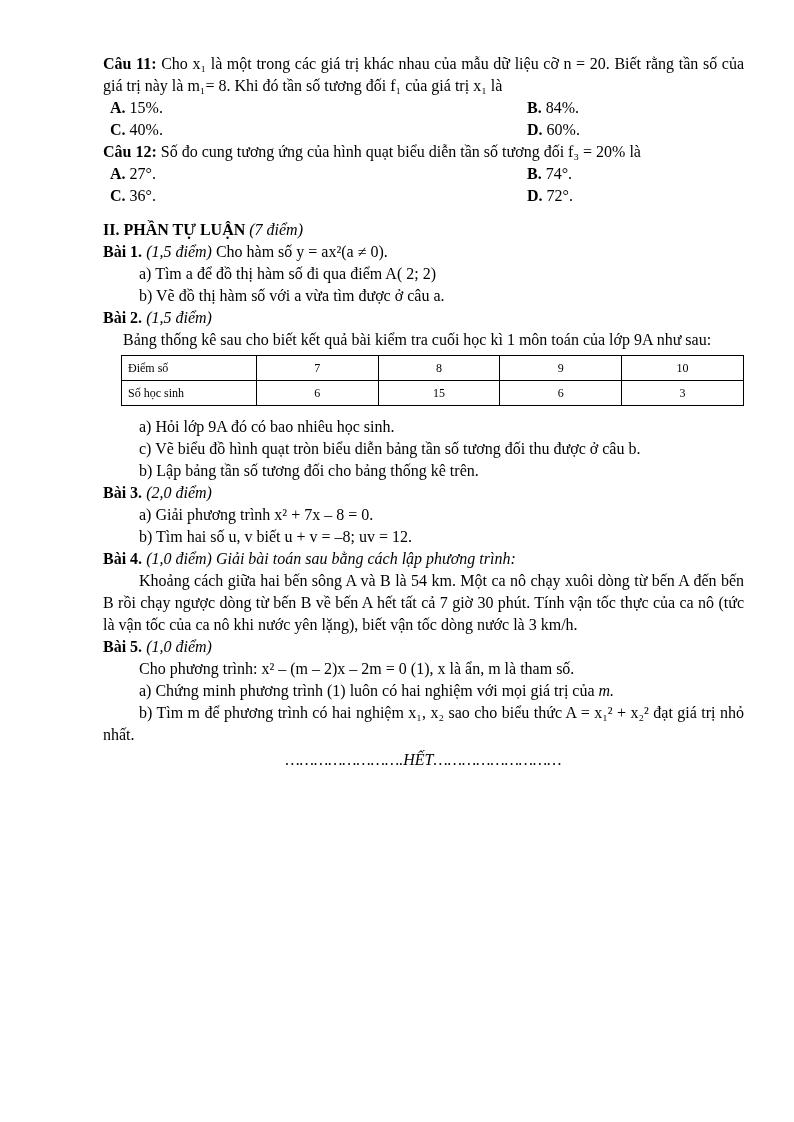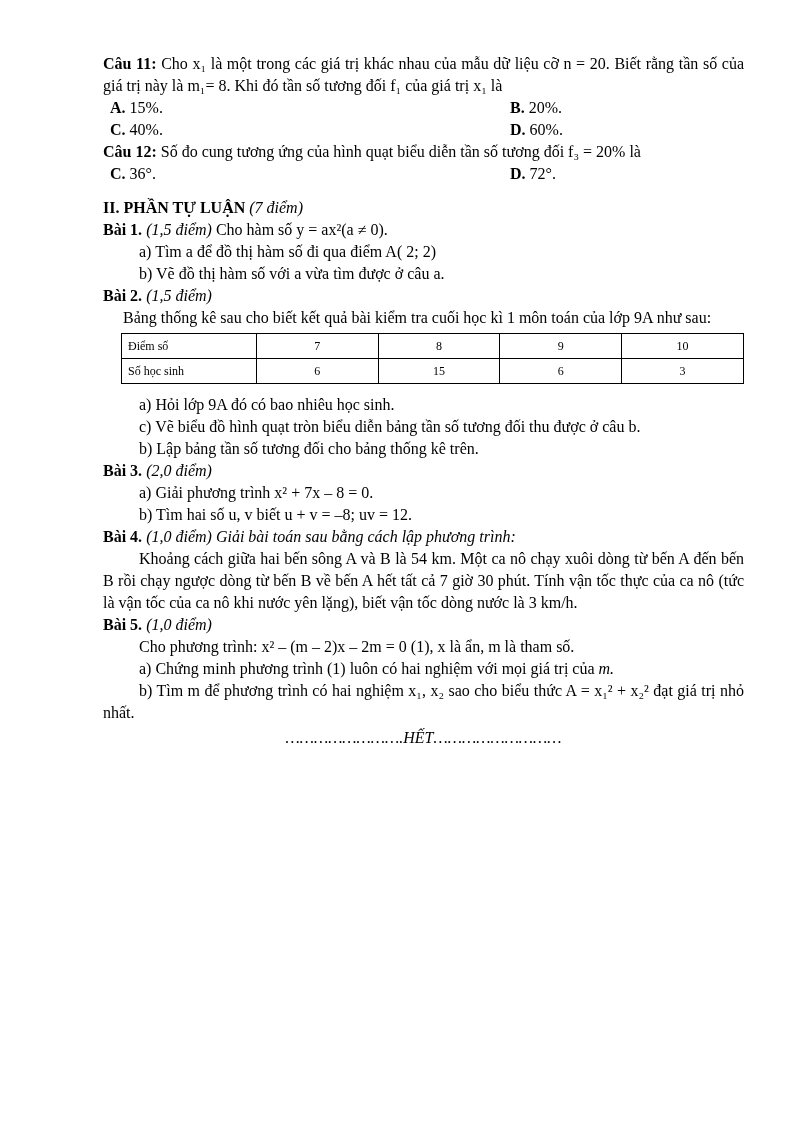--- a/index.html
+++ b/index.html
@@ -12,21 +12,21 @@
   }
   .page { padding: 53px 50px 0 76px; }
   .para { min-height: 22px; margin-left: 27px; }
   .just { text-align: justify; }
   .indent { text-indent: 36px; }
   .part { padding-left: 36px; font-family: Liberation Serif, serif; }
   .small-indent { padding-left: 20px; }
   .sec-heading { margin-top: 12px; }
   b { font-weight: bold; }
   i { font-style: italic; }
-  .opt-row { display: flex; padding-left: 34px; }
+  .opt-row { display: flex; padding-left: 34px; gap: 17px; }
   .opt-main { width: 400px; }
   .opt-side { flex: 1; }
   table.score { border-collapse: collapse; margin: 4px 0 10px 45px; table-layout: fixed; }
   table.score td { border: 1.5px solid #000; height: 25px; padding: 0 6px; font-size: 12px; }
   table.score td.l { width: 135px; text-align: left; }
   table.score td.c { width: 122px; text-align: center; }
   .footer { text-align: center; font-style: italic; margin-top: 3px; }
 </style>
 </head>
 <body>
@@ -34,34 +34,42 @@
 <div class="page">
 
   <div class="para just">
     <b>Câu 11:</b><span>  Cho x₁ là một trong các giá trị khác nhau của mẫu dữ liệu cỡ n = 20. Biết rằng tần số của giá trị này là m₁= 8. Khi đó tần số tương đối f₁ của giá trị x₁ là</span>
   </div>
   <div class="opt-row">
     <div class="opt-main">
       <b>A.</b><span> 15%.</span>
     </div>
     <div class="opt-side">
-      <b>B.</b><span> 20%.</span>
+      <b>B.</b><span> 84%.</span>
     </div>
   </div>
   <div class="opt-row">
     <div class="opt-main">
       <b>C.</b><span> 40%.</span>
     </div>
     <div class="opt-side">
       <b>D.</b><span> 60%.</span>
     </div>
   </div>
 
   <div class="para just">
     <b>Câu 12:</b><span> Số đo cung tương ứng của hình quạt biểu diễn tần số tương đối f₃ = 20% là</span>
+  </div>
+  <div class="opt-row">
+    <div class="opt-main">
+      <b>A.</b><span> 27°.</span>
+    </div>
+    <div class="opt-side">
+      <b>B.</b><span> 74°.</span>
+    </div>
   </div>
   <div class="opt-row">
     <div class="opt-main">
       <b>C.</b><span> 36°.</span>
     </div>
     <div class="opt-side">
       <b>D.</b><span> 72°.</span>
     </div>
   </div>
 

